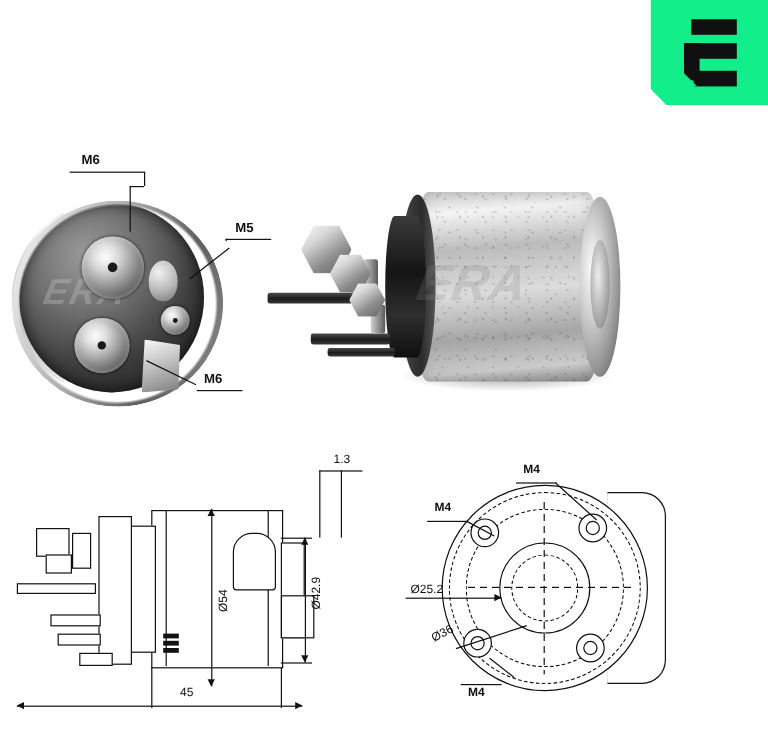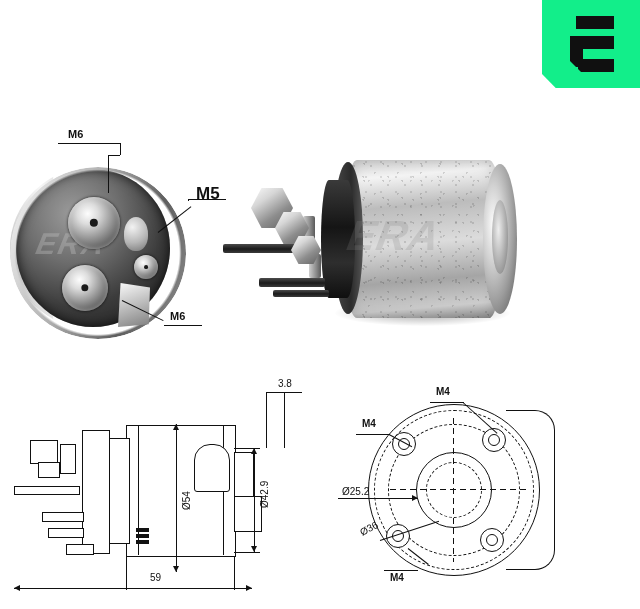--- a/index.html
+++ b/index.html
@@ -303,21 +303,21 @@
     <div class="sol-tab"></div>
   </div>
 
   <div class="tech" style="left:0;top:0;width:640px;height:609px;">
     <div class="dim-txt" style="left:68px;top:128px;font-size:11px;font-weight:bold;">M6</div>
     <div class="tline h" style="left:58px;top:143px;width:62px;"></div>
     <div class="tline v" style="left:120px;top:143px;height:12px;"></div>
     <div class="tline v" style="left:108px;top:155px;height:38px;"></div>
     <div class="tline h" style="left:108px;top:155px;width:12px;"></div>
 
-    <div class="dim-txt" style="left:196px;top:184px;font-size:17px;font-weight:bold;">M5</div>
+    <div class="dim-txt" style="left:196px;top:184px;font-size:11px;font-weight:bold;">M5</div>
     <div class="tline h" style="left:188px;top:199px;width:38px;"></div>
     <div class="tline v" style="left:188px;top:199px;height:2px;"></div>
     <div class="lead" style="left:158px;top:232px;width:42px;transform:rotate(-38deg);"></div>
 
     <div class="dim-txt" style="left:170px;top:310px;font-size:11px;font-weight:bold;">M6</div>
     <div class="tline h" style="left:164px;top:325px;width:38px;"></div>
     <div class="lead" style="left:122px;top:300px;width:46px;transform:rotate(26deg);"></div>
   </div>
 
   <div class="panel" id="photo-persp">
@@ -353,38 +353,38 @@
     <div class="sv-term" id="sv-term-a"></div>
     <div class="sv-term" id="sv-term-b"></div>
     <div class="sv-term" id="sv-term-c"></div>
     <div class="sv-term" id="sv-term-d"></div>
     <div class="sv-logo">
       <i class="l1"></i>
         <i class="l2"></i>
         <i class="l3"></i>
     </div>
 
-    <div class="dim-txt" style="left:270px;top:-22px;">3.8</div>
+    <div class="dim-txt" style="left:270px;top:-22px;">1.3</div>
     <div class="tline h" style="left:258px;top:-8px;width:36px;"></div>
     <div class="tline v" style="left:258px;top:-8px;height:56px;"></div>
     <div class="tline v" style="left:276px;top:-8px;height:56px;"></div>
 
     <div class="dim-txt vert" style="left:173px;top:110px;">Ø54</div>
     <div class="tline v" style="left:168px;top:24px;height:148px;"></div>
     <div class="arrow-u" style="left:165px;top:24px;"></div>
     <div class="arrow-d" style="left:165px;top:166px;"></div>
 
     <div class="dim-txt vert" style="left:251px;top:108px;">Ø42.9</div>
     <div class="tline v" style="left:246px;top:48px;height:104px;"></div>
     <div class="arrow-u" style="left:243px;top:48px;"></div>
     <div class="arrow-d" style="left:243px;top:146px;"></div>
     <div class="tline h" style="left:226px;top:48px;width:26px;"></div>
     <div class="tline h" style="left:226px;top:152px;width:26px;"></div>
 
-    <div class="dim-txt" style="left:142px;top:172px;">59</div>
+    <div class="dim-txt" style="left:142px;top:172px;">45</div>
     <div class="tline h" style="left:6px;top:188px;width:238px;"></div>
     <div class="arrow-l" style="left:6px;top:185px;"></div>
     <div class="arrow-r" style="left:238px;top:185px;"></div>
     <div class="tline v" style="left:118px;top:156px;height:34px;"></div>
     <div class="tline v" style="left:226px;top:156px;height:34px;"></div>
   </div>
 
   <div class="tech" id="draw-face">
     <div class="fv-circ" id="fv-outer"></div>
     <div class="fv-circ" id="fv-outer2"></div>

